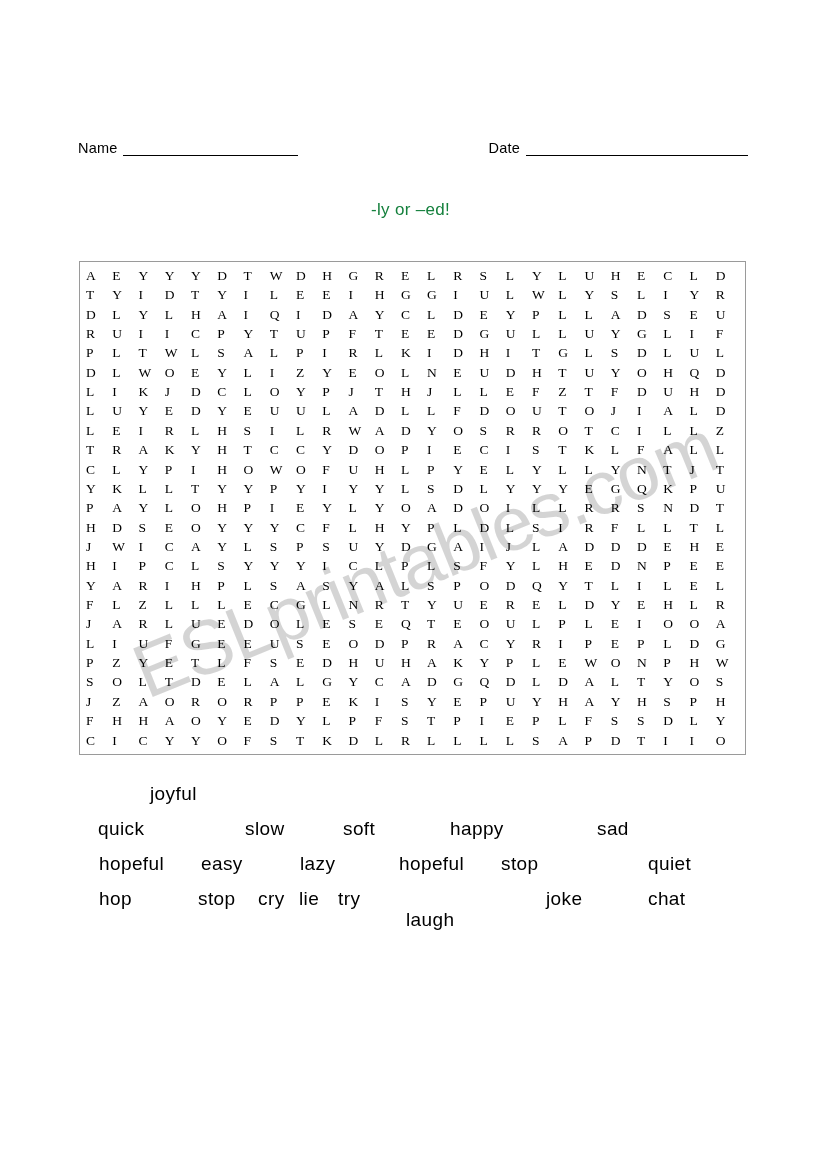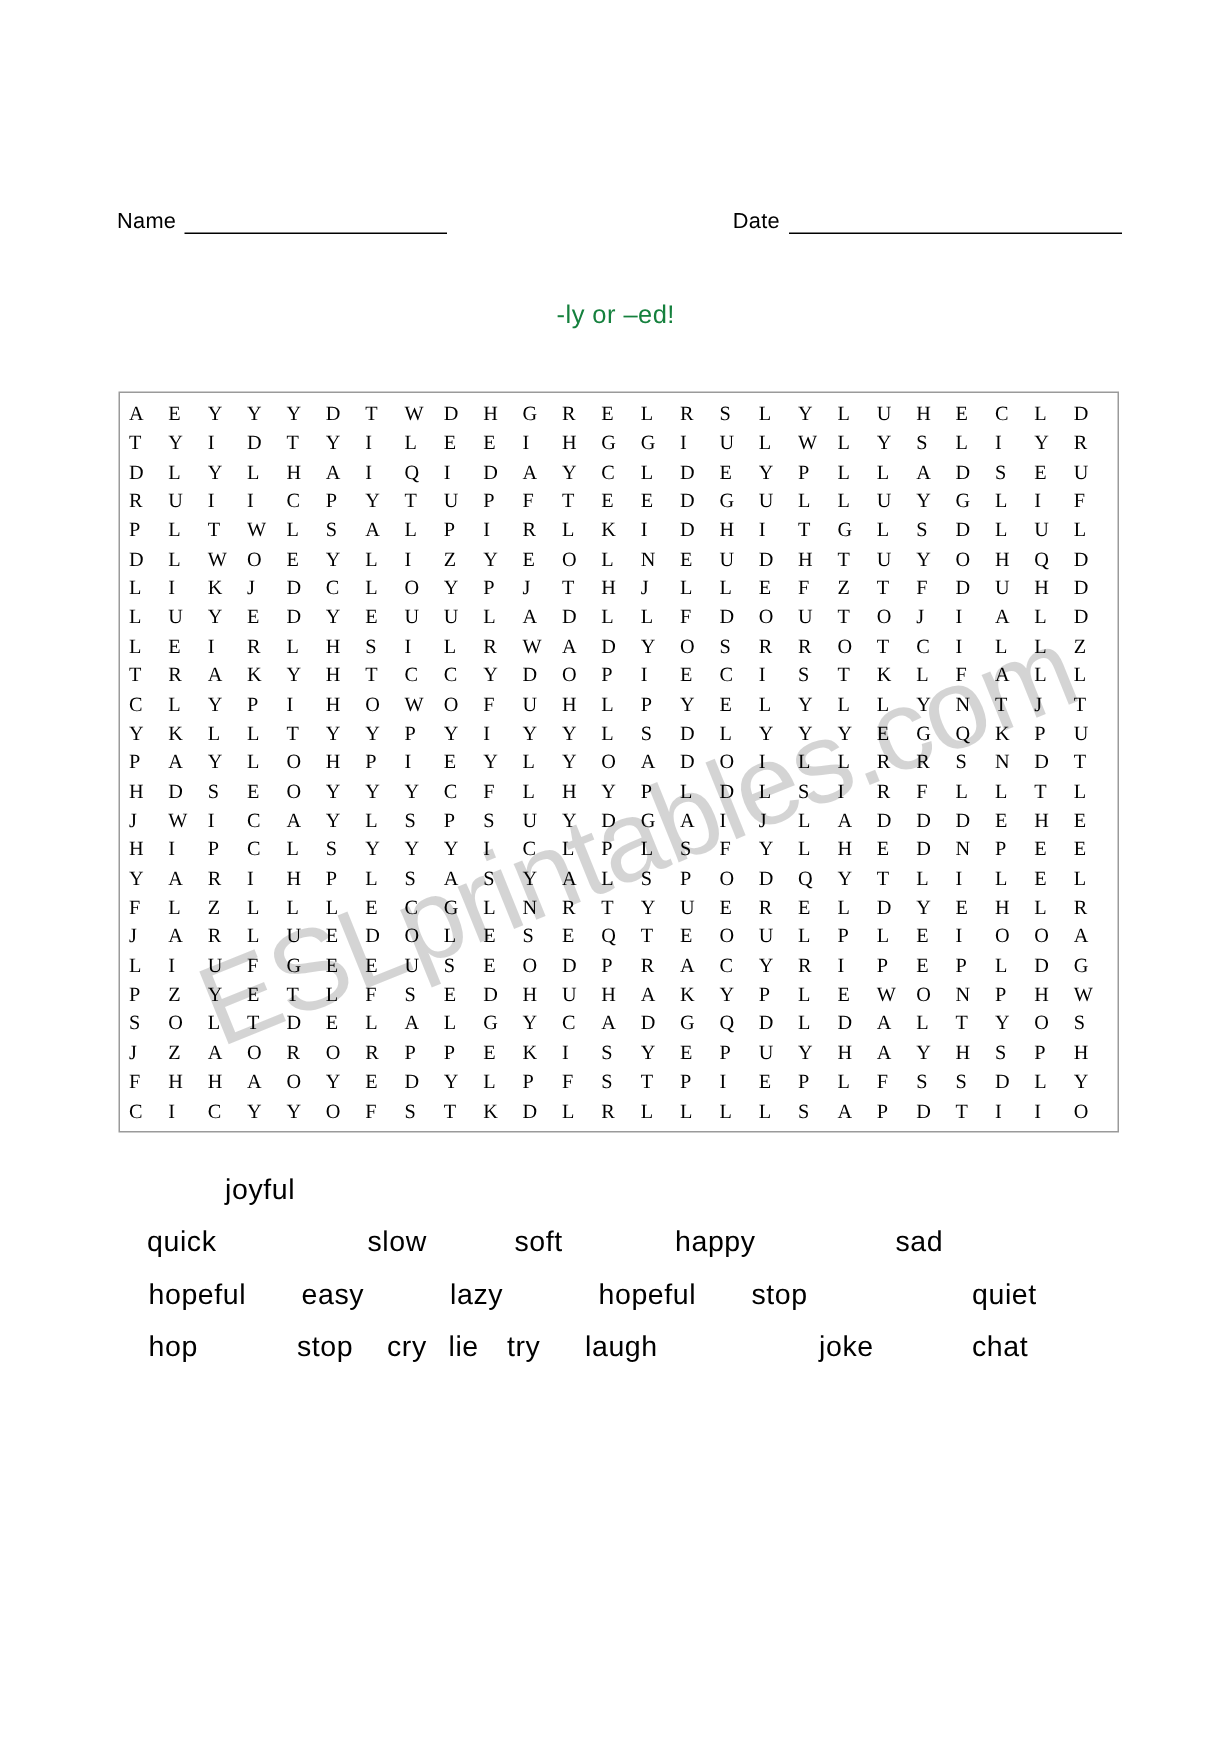--- a/index.html
+++ b/index.html
@@ -806,21 +806,21 @@
         <span class="word" style="left: 321px;">hopeful</span>
         <span class="word" style="left: 423px;">stop</span>
         <span class="word" style="left: 570px;">quiet</span>
       </div>
       <div class="word-row">
         <span class="word" style="left: 21px;">hop</span>
         <span class="word" style="left: 120px;">stop</span>
         <span class="word" style="left: 180px;">cry</span>
         <span class="word" style="left: 221px;">lie</span>
         <span class="word" style="left: 260px;">try</span>
-        <span class="word" style="left: 312px;">laugh</span>
+        <span class="word" style="left: 328px; margin-top: 21px;">laugh</span>
         <span class="word" style="left: 468px;">joke</span>
         <span class="word" style="left: 570px;">chat</span>
       </div>
     </div>
 
   <div id="watermark">
     <div id="watermark-text">ESLprintables.com</div>
   </div>
 
 </div>

